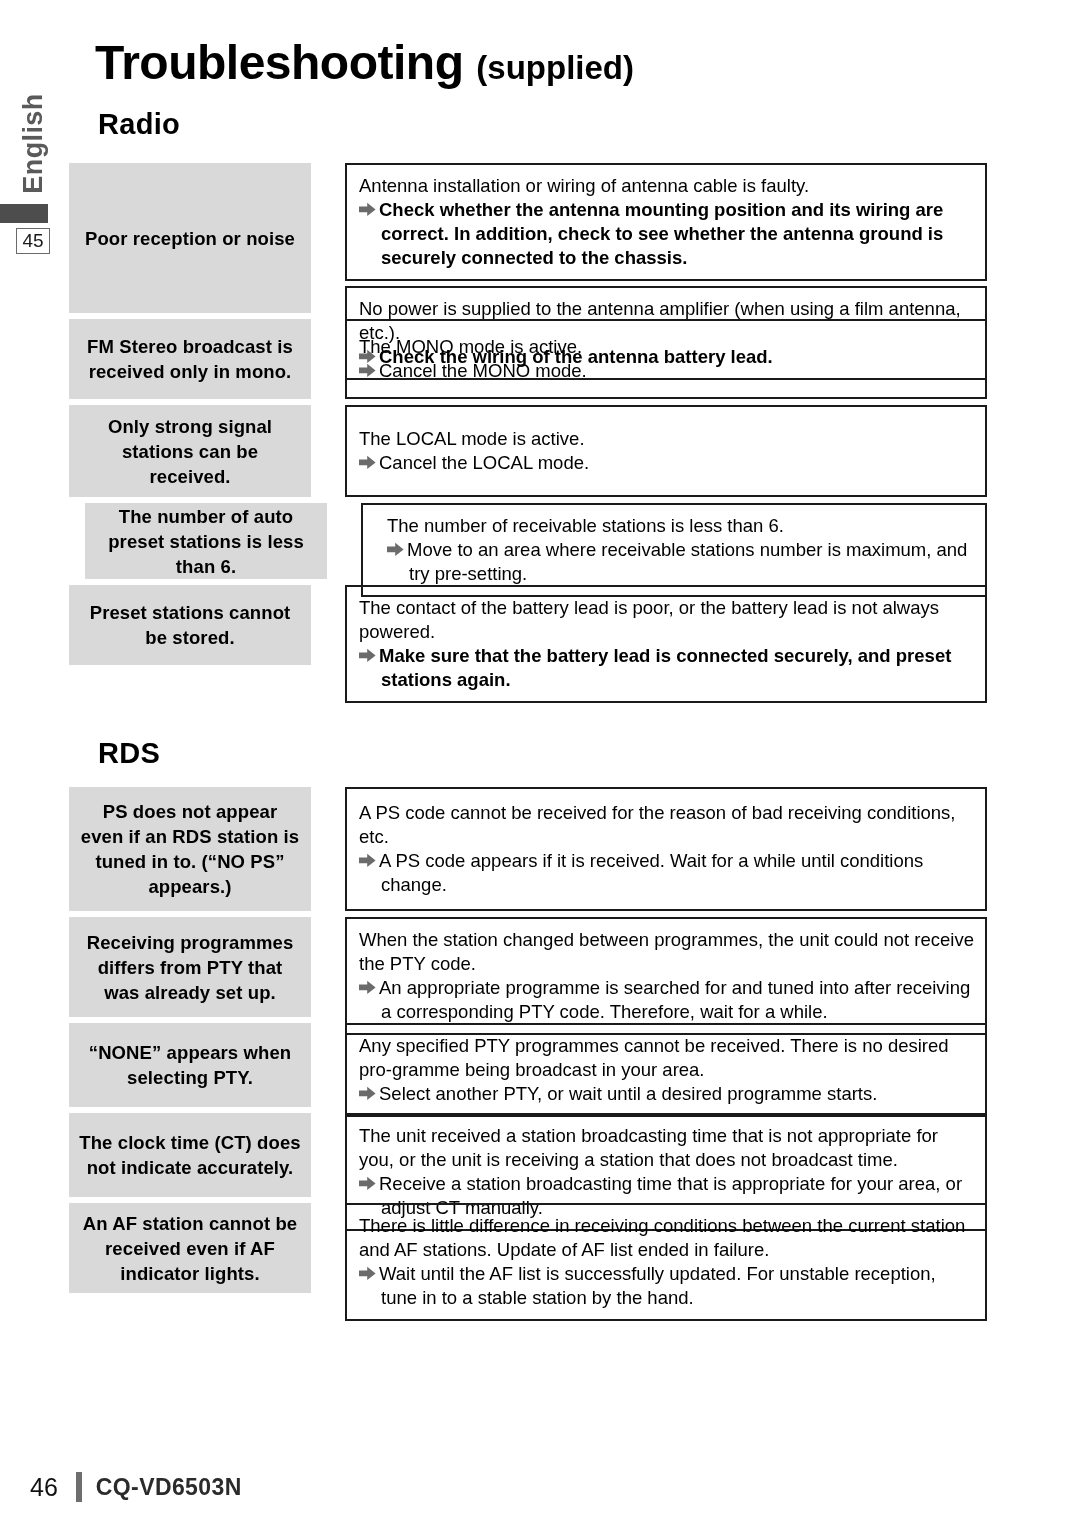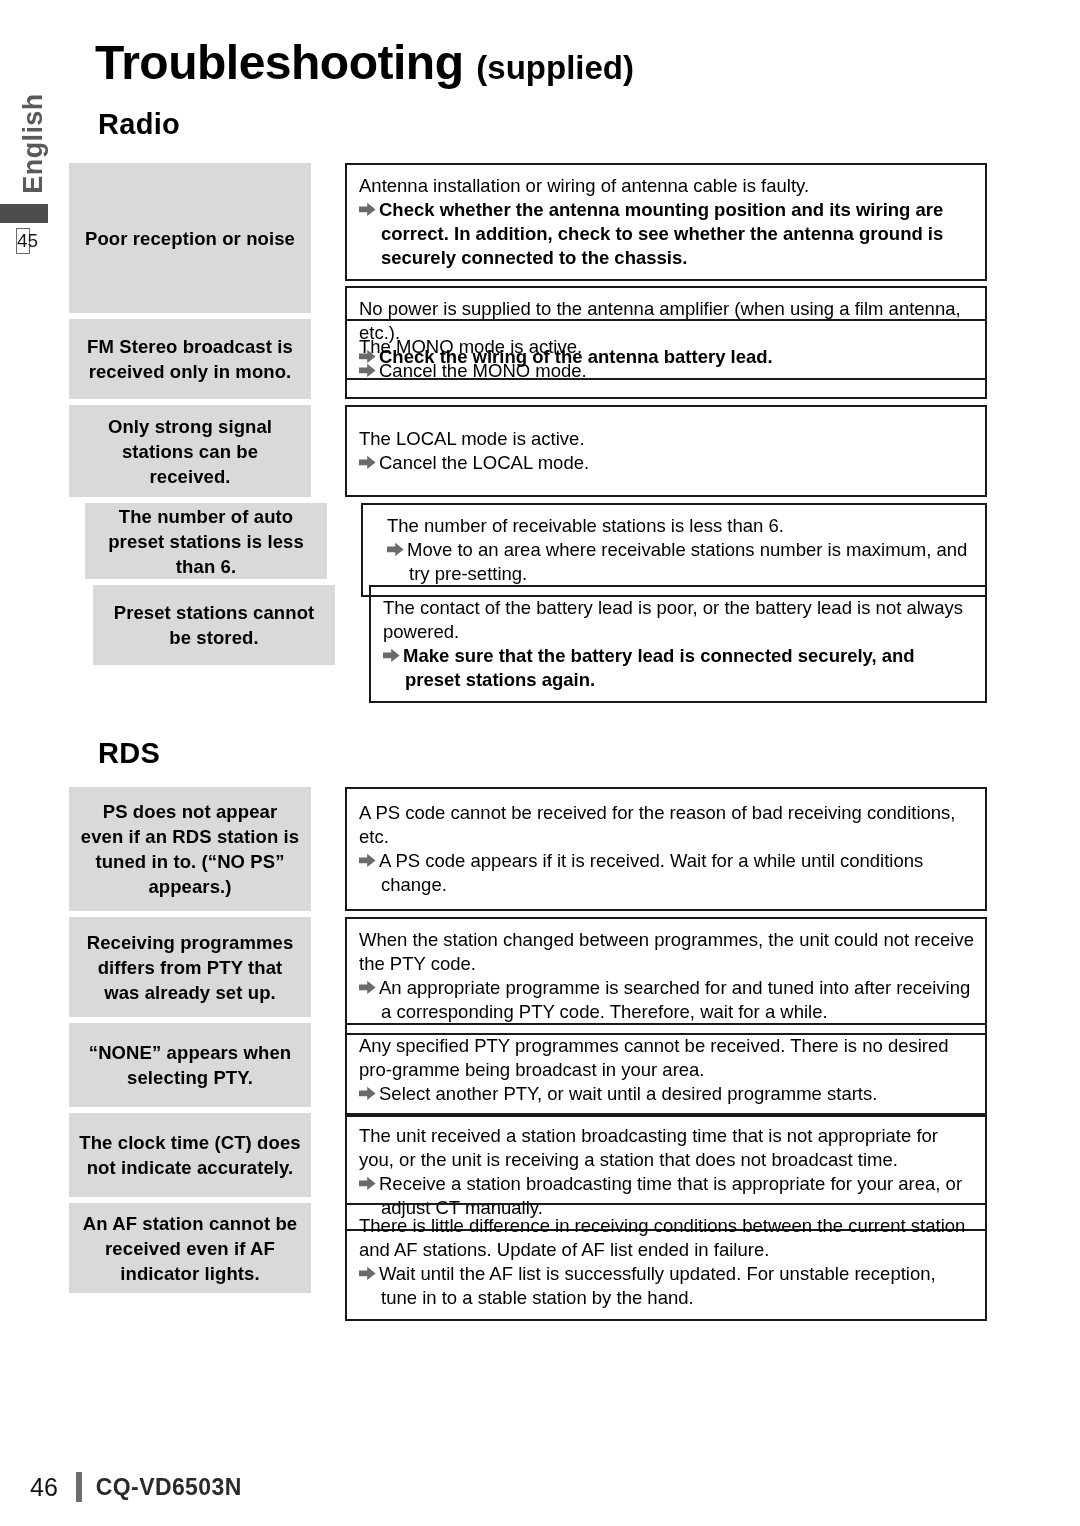--- a/index.html
+++ b/index.html
@@ -42,21 +42,21 @@
     left: 0;
     top: 116px;
     width: 48px;
     height: 19px;
     background: #4d4d4d;
   }
   .side-pageno {
     position: absolute;
     left: 16px;
     top: 140px;
-    width: 14px;
+    width: 34px;
     height: 26px;
     border: 1.5px solid #6a6a6a;
     box-sizing: border-box;
     font-size: 19px;
     line-height: 24px;
     text-align: center;
     color: #1a1a1a;
     background: #ffffff;
   }
 
@@ -255,21 +255,21 @@
       </div>
       <div class="causes">
         <div class="cause-box" style="border-color: rgb(26, 26, 26); padding-left: 24px;">
           <div class="cause-line wrap">The number of receivable stations is less than 6.</div>
           <div class="remedy"><span class="arw"><svg width="17" height="15" viewBox="0 0 17 15" xmlns="http://www.w3.org/2000/svg">
                 <path d="M0 4.6 H8.2 V0.8 L16.6 7.4 L8.2 14.0 V10.2 H0 Z" fill="#6b6b6b"></path>
               </svg></span>Move to an area where receivable stations number is maximum, and try pre-setting.</div>
         </div>
       </div>
     </div>
-    <div class="trow" style="height: 80px; margin-left: 24px;">
+    <div class="trow" style="height: 80px;">
       <div class="symptom" style="background: rgb(217, 217, 217);">
         <span>Preset stations cannot be stored.</span>
       </div>
       <div class="causes">
         <div class="cause-box" style="border-color: rgb(26, 26, 26);">
           <div class="cause-line wrap">The contact of the battery lead is poor, or the battery lead is not always powered.</div>
           <div class="remedy bold"><span class="arw"><svg width="17" height="15" viewBox="0 0 17 15" xmlns="http://www.w3.org/2000/svg">
                 <path d="M0 4.6 H8.2 V0.8 L16.6 7.4 L8.2 14.0 V10.2 H0 Z" fill="#6b6b6b"></path>
               </svg></span>Make sure that the battery lead is connected securely, and preset stations again.</div>
         </div>

